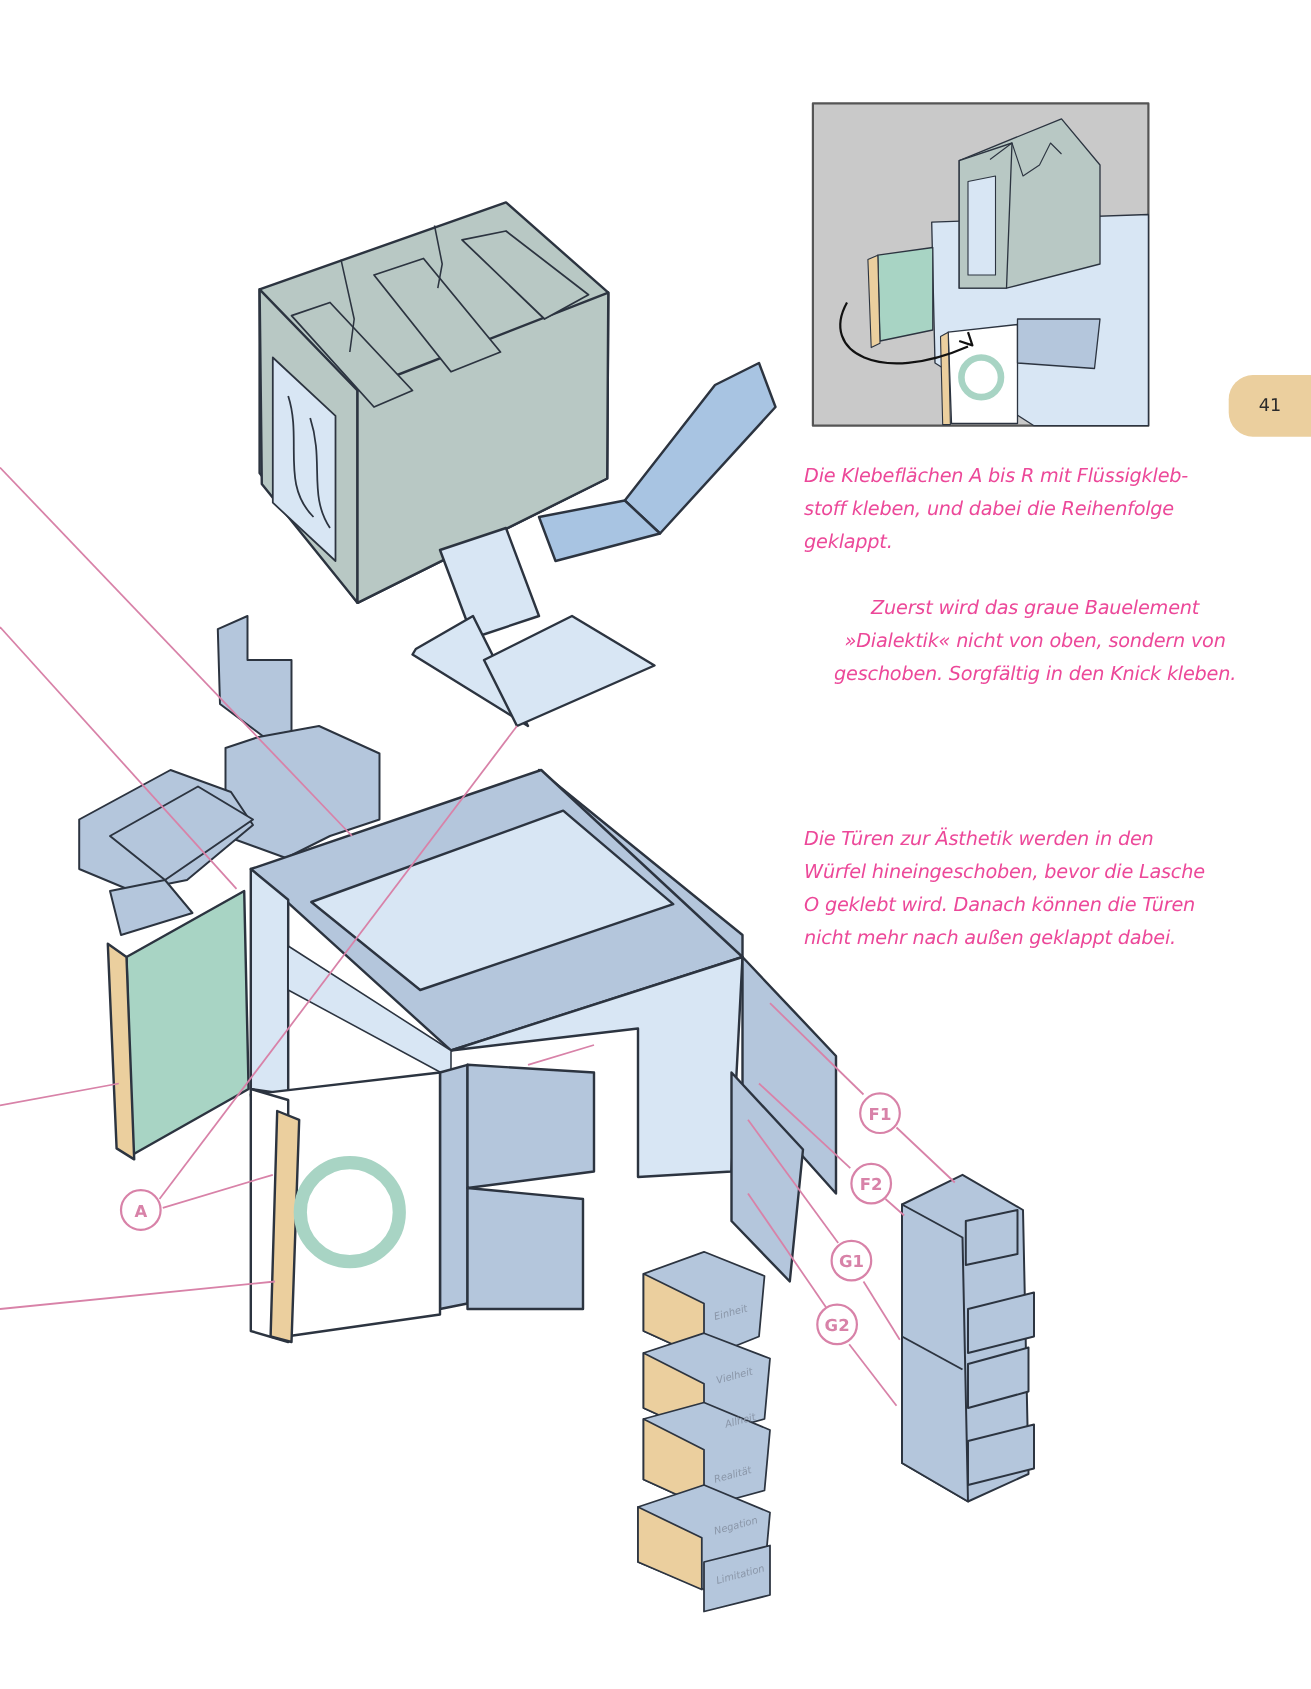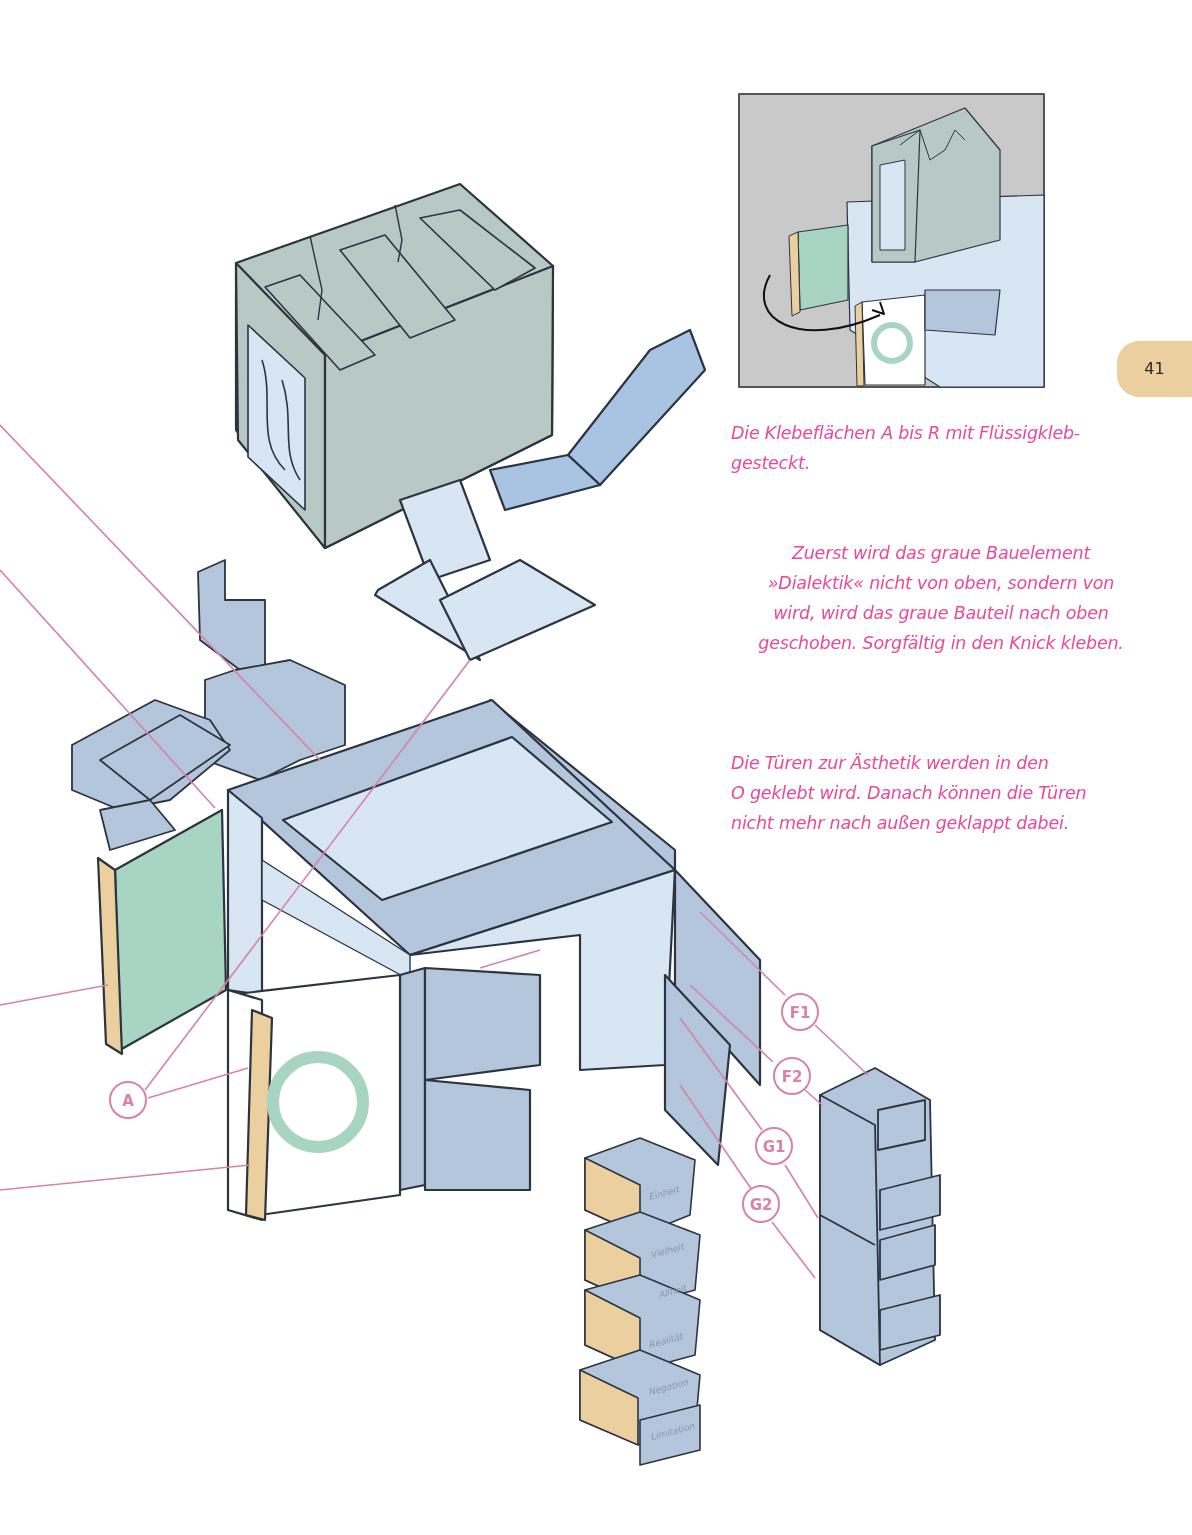--- a/index.html
+++ b/index.html
@@ -163,27 +163,28 @@
     </g>
   </g>
 </svg>
 
 <div id="page-tab">
   <div id="page-num">41</div>
 </div>
 
 <div class="txt" id="para1">
   <p>Die  Klebeflächen A bis R mit Flüssigkleb-</p>
-  <p>gesteckt.</p>
+  <p>stoff kleben, und dabei die Reihenfolge</p>
+  <p>geklappt.</p>
 </div>
 
 <div class="txt" id="para2">
   <p>Zuerst wird das graue Bauelement</p>
   <p>»Dialektik« nicht von oben, sondern von</p>
-  <p>wird, wird das graue Bauteil nach oben</p>
   <p>geschoben. Sorgfältig in den Knick kleben.</p>
 </div>
 
 <div class="txt" id="para3">
   <p>Die Türen zur Ästhetik werden in den</p>
+  <p>Würfel hineingeschoben, bevor die Lasche</p>
   <p>O geklebt wird. Danach können die Türen</p>
   <p>nicht mehr nach außen geklappt dabei.</p>
 </div>
 
 </body></html>

